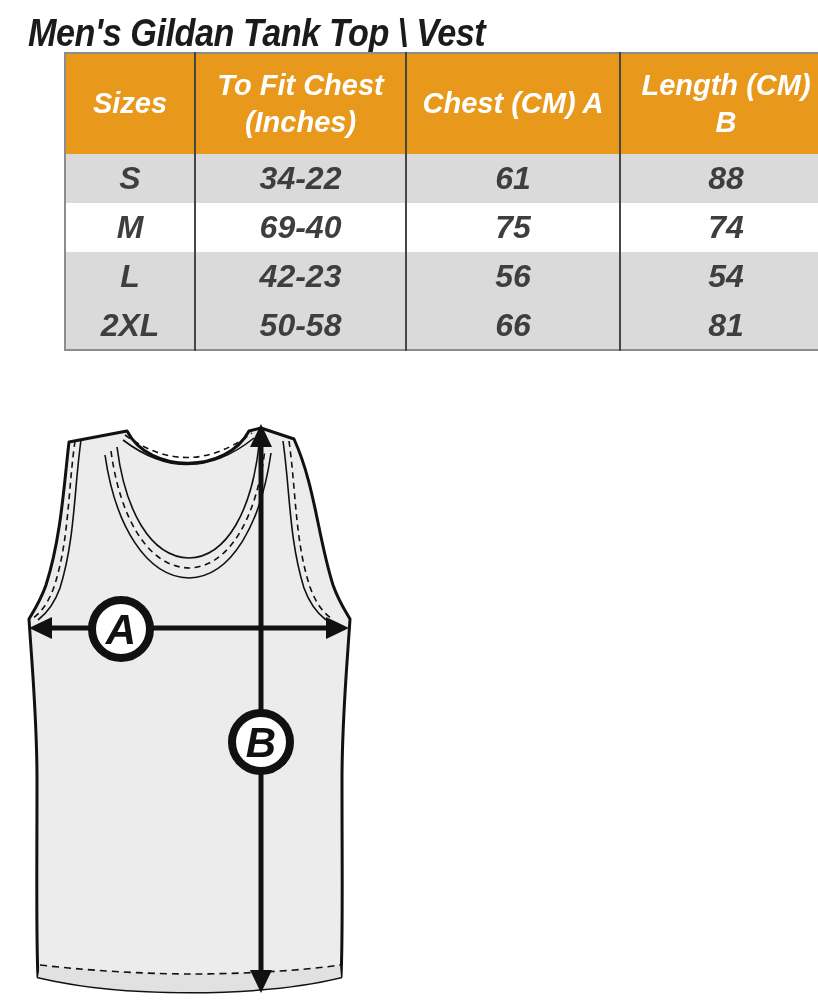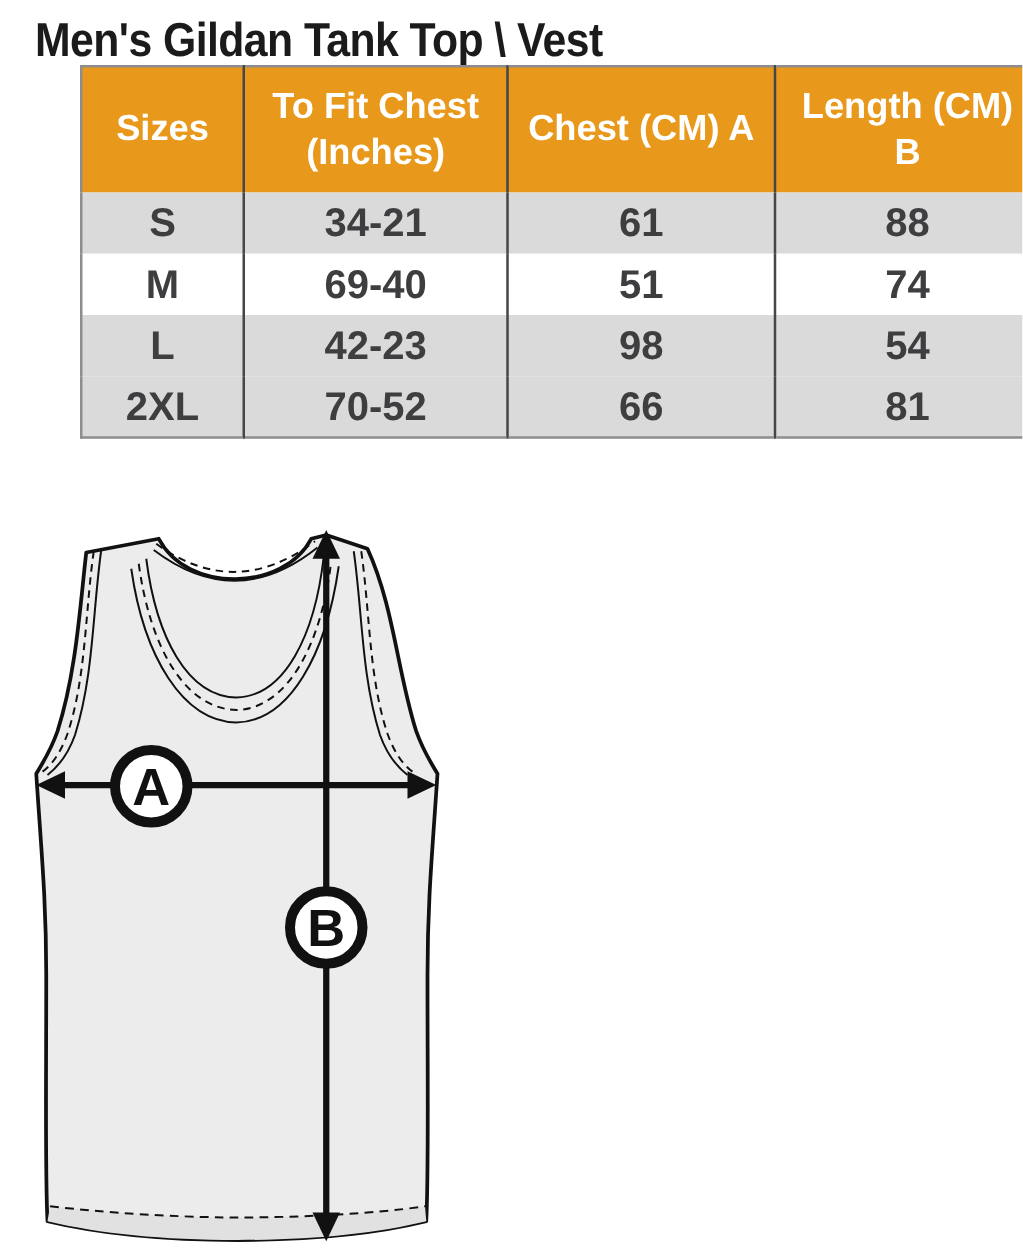--- a/index.html
+++ b/index.html
@@ -7,20 +7,21 @@
     padding: 0;
     background: #ffffff;
     font-family: "Liberation Sans", sans-serif;
   }
   .page {
     position: relative;
     width: 818px;
     height: 1007px;
     background: #ffffff;
     overflow: hidden;
+    font-style: italic;
   }
   .page-title {
     position: absolute;
     left: 28px;
     top: 12px;
     margin: 0;
     font-size: 38px;
     font-weight: bold;
     color: #1b1b1b;
     white-space: nowrap;
@@ -103,39 +104,39 @@
       <tr>
         <th>Sizes</th>
         <th>To Fit Chest (Inches)</th>
         <th>Chest (CM) A</th>
         <th>Length  (CM) B</th>
       </tr>
     </thead>
     <tbody>
       <tr class="shade">
         <td>S</td>
-        <td>34-21</td>
+        <td>34-22</td>
         <td>61</td>
         <td>88</td>
       </tr>
       <tr class="plain">
         <td>M</td>
         <td>69-40</td>
-        <td>51</td>
+        <td>75</td>
         <td>74</td>
       </tr>
       <tr class="shade">
         <td>L</td>
         <td>42-23</td>
-        <td>98</td>
+        <td>56</td>
         <td>54</td>
       </tr>
       <tr class="shade">
         <td>2XL</td>
-        <td>70-52</td>
+        <td>50-58</td>
         <td>66</td>
         <td>81</td>
       </tr>
     </tbody>
   </table>
 
   <div class="diagram-wrap">
     <svg width="380" height="587" viewBox="0 0 380 587">
 
       <path d="M 69 22

